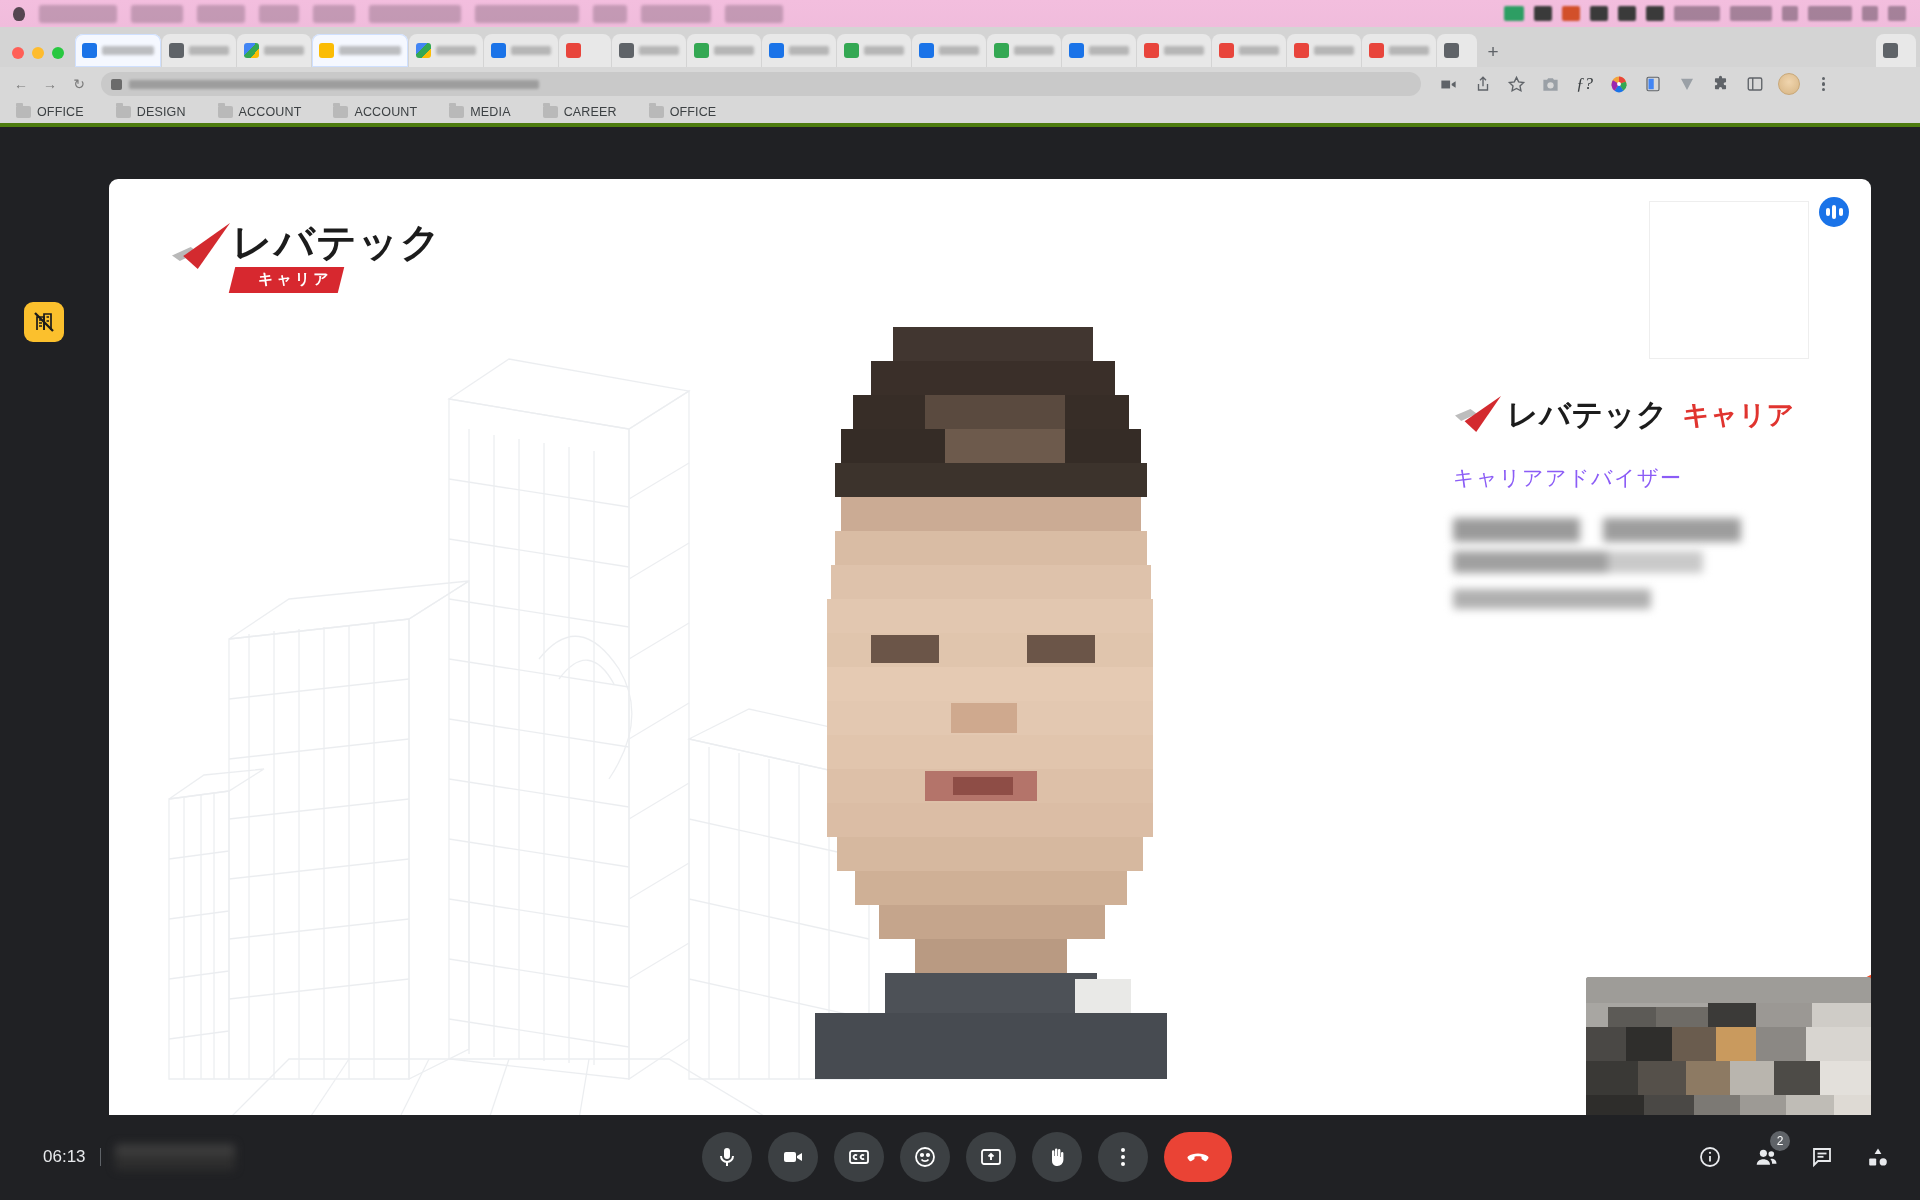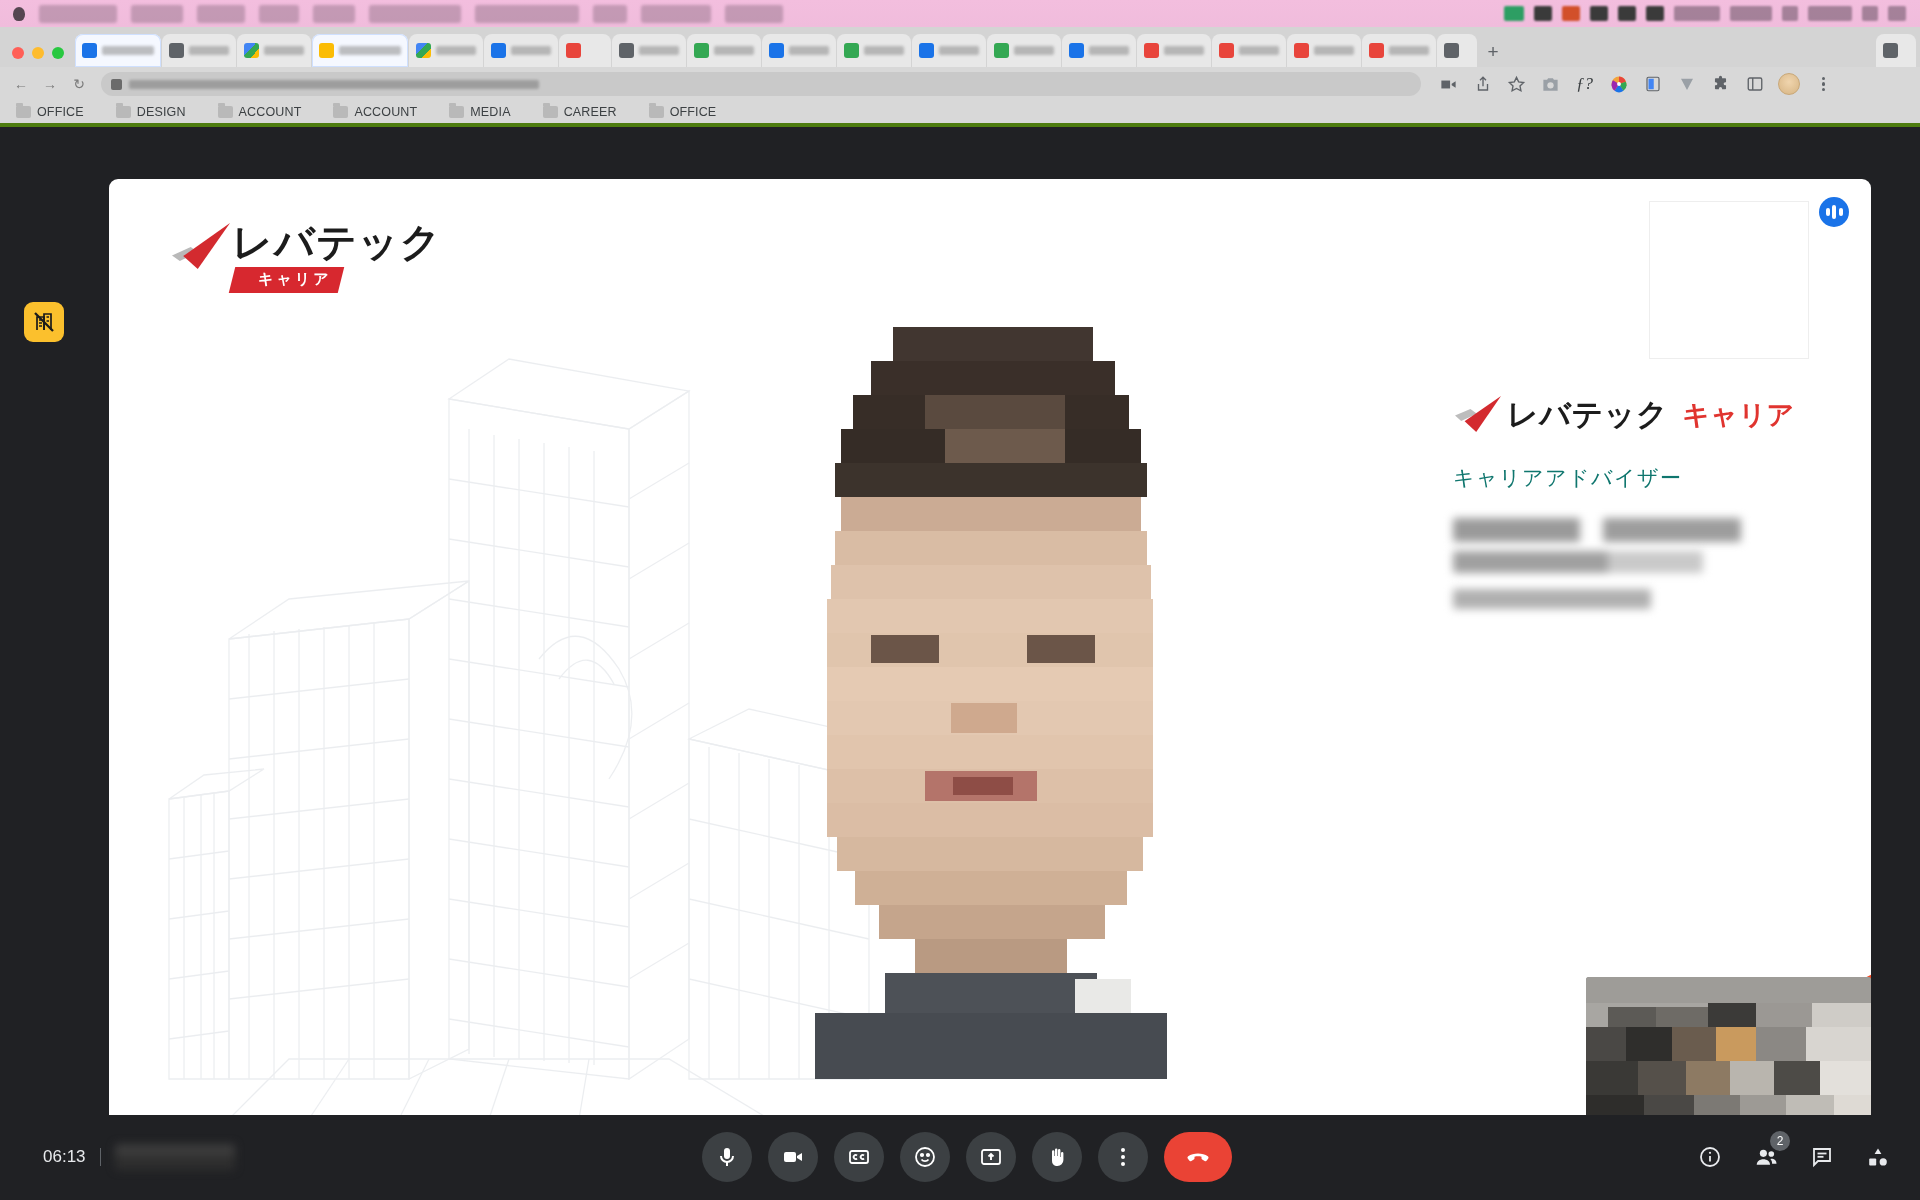--- a/index.html
+++ b/index.html
@@ -144,21 +144,21 @@
     position:absolute; left:2px; top:14px; width:22px; height:12px; background:#bdbdbd;
     clip-path:polygon(0 55%, 70% 0, 100% 40%, 28% 100%);
   }
   .pr-chk .b2 {
     position:absolute; left:8px; top:1px; width:40px; height:36px; background:#d32a2f;
     clip-path:polygon(100% 0, 38% 100%, 9% 70%);
   }
   .pr-kana { font-size:31px; font-weight:700; color:#1c1c1c; font-family:"DejaVu Sans", sans-serif; letter-spacing:.5px;}
   .pr-kana2 { font-size:27px; font-weight:700; color:#e0342f; font-family:"DejaVu Sans", sans-serif; margin-left:8px; letter-spacing:.5px;}
   .pr-role {
-    margin-top:28px; font-size:21px; color:#0f766e; letter-spacing:1.5px;
+    margin-top:28px; font-size:21px; color:#8b5cf6; letter-spacing:1.5px;
     font-family:"DejaVu Sans", sans-serif;
   }
   .redact { border-radius:2px; filter:blur(4px); }
   .redact.a { margin-top:26px; height:24px; width:288px; background:linear-gradient(90deg,#9a9a9a 0 44%, #ffffff 44% 52%, #9d9d9d 52% 100%); }
   .redact.b { margin-top:9px; height:22px; width:250px; background:linear-gradient(90deg,#a0a0a0 0 62%, #c9c9c9 62% 100%); }
   .redact.c { margin-top:16px; height:20px; width:198px; background:#b0b0b0; }
 
   
   .portrait { position:absolute; left:50%; transform:translateX(-50%); top:140px; width:430px; height:760px; }
 

